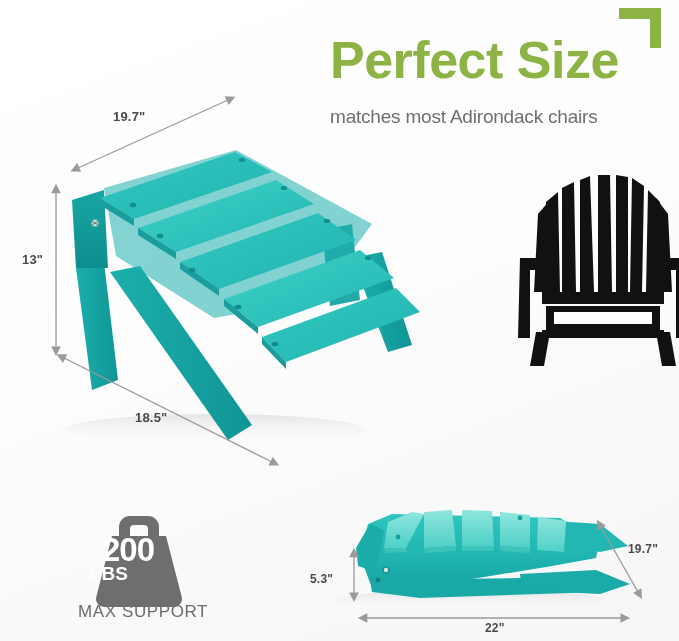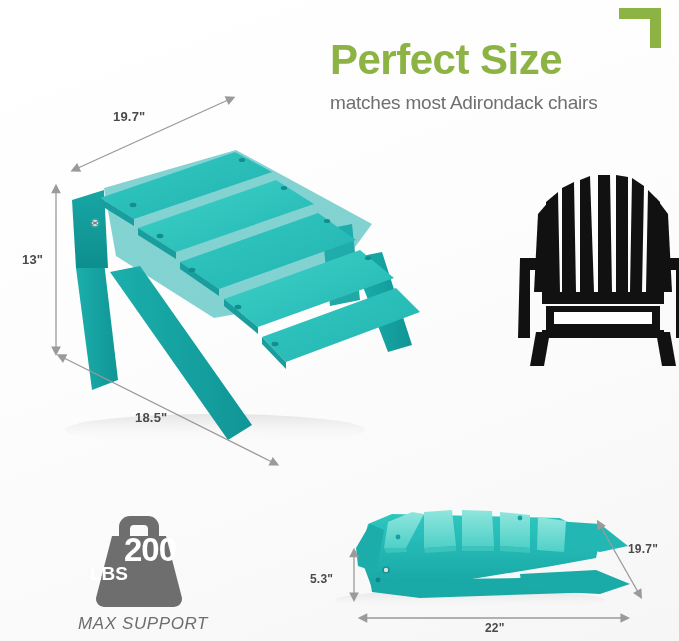--- a/index.html
+++ b/index.html
@@ -12,53 +12,53 @@
   }
   .stage{position:absolute;left:0;top:0;width:679px;height:641px;
     background:linear-gradient(160deg,#ffffff 0%,#fdfdfd 45%,#f6f6f6 100%);}
 
   
   .corner-bracket{position:absolute;right:18px;top:8px;width:42px;height:40px;}
 
   
   .headline-block{position:absolute;left:330px;top:38px;width:340px;text-align:left;}
   .headline{
-    font-size:42px;line-height:44px;font-weight:700;color:#8CB343;
+    font-size:52px;line-height:44px;font-weight:700;color:#8CB343;
     letter-spacing:-0.5px;margin:0;white-space:nowrap;
   }
   .subhead{
-    font-size:19px;line-height:24px;color:#6f6f6f;margin:9px 0 0 0;
+    font-size:19px;line-height:24px;color:#6f6f6f;margin:23px 0 0 0;
     white-space:nowrap;font-weight:400;letter-spacing:-0.2px;
   }
 
   
   .dim{
     position:absolute;font-size:13px;color:#4a4a4a;font-weight:600;
     letter-spacing:0.2px;white-space:nowrap;
   }
   .dim-small{font-size:12px;}
 
   
   svg{overflow:visible;}
   .full-svg{position:absolute;left:0;top:0;width:679px;height:641px;pointer-events:none;}
 
   
   .weight-block{position:absolute;left:76px;top:505px;width:180px;}
   .weight-icon-wrap{position:relative;width:112px;height:95px;margin-left:14px;}
   .weight-num{
-    position:absolute;left:4px;top:26px;width:112px;text-align:center;
+    position:absolute;left:12px;top:26px;width:112px;text-align:left;
     font-size:33px;font-weight:700;color:#ffffff;letter-spacing:-1px;
   }
   .weight-unit{
     position:absolute;left:0;top:58px;width:112px;text-align:left;
     font-size:19px;font-weight:700;color:#ffffff;letter-spacing:0px;
   }
   .max-support{
-    margin-top:14px;text-align:left;padding-left:2px;
-    font-size:17px;color:#6d6d6d;letter-spacing:0.6px;font-weight:400;font-style:italic;
+    margin-top:2px;text-align:left;padding-left:2px;
+    font-size:17px;color:#6d6d6d;letter-spacing:0.6px;font-weight:400;
   }
 </style>
 </head>
 <body>
 
 <div class="stage">
 
   <svg class="corner-bracket" viewBox="0 0 42 40">
     <path d="M0 0 H42 V40 H31 V11 H0 Z" fill="#8CB343"></path>
   </svg>

